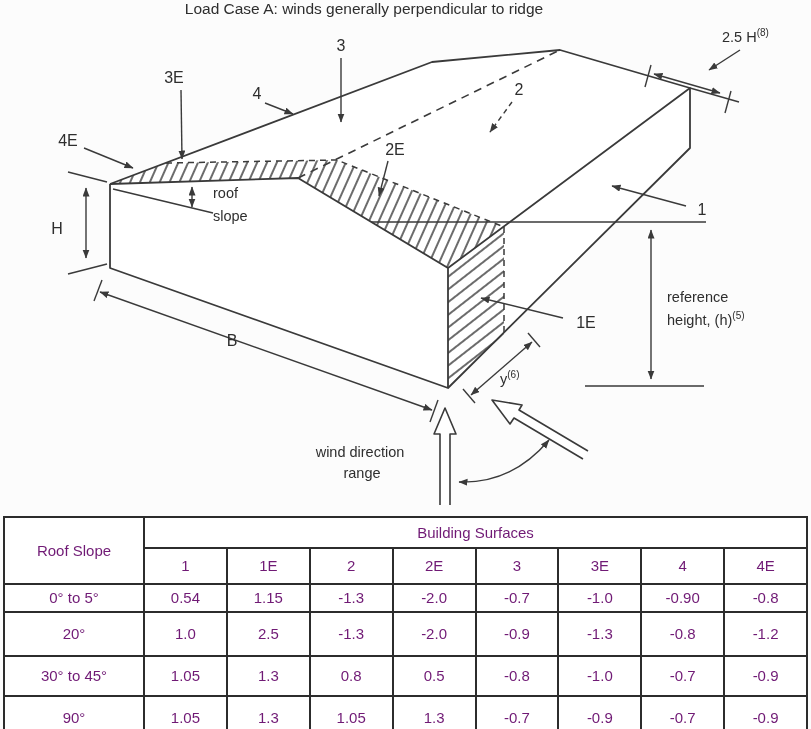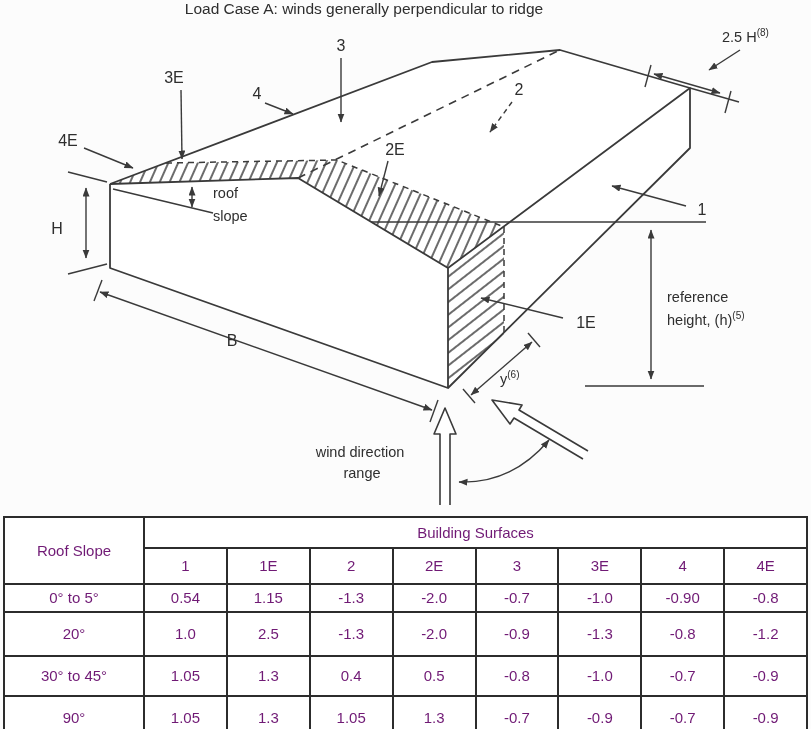--- a/index.html
+++ b/index.html
@@ -188,21 +188,21 @@
           <td>-2.0</td>
           <td>-0.9</td>
           <td>-1.3</td>
           <td>-0.8</td>
           <td>-1.2</td>
         </tr>
         <tr style="height:40px">
           <td class="rowlabel">30° to 45°</td>
           <td>1.05</td>
           <td>1.3</td>
-          <td>0.4</td>
+          <td>0.8</td>
           <td>0.5</td>
           <td>-0.8</td>
           <td>-1.0</td>
           <td>-0.7</td>
           <td>-0.9</td>
         </tr>
         <tr style="height:43px">
           <td class="rowlabel">90°</td>
           <td>1.05</td>
           <td>1.3</td>

